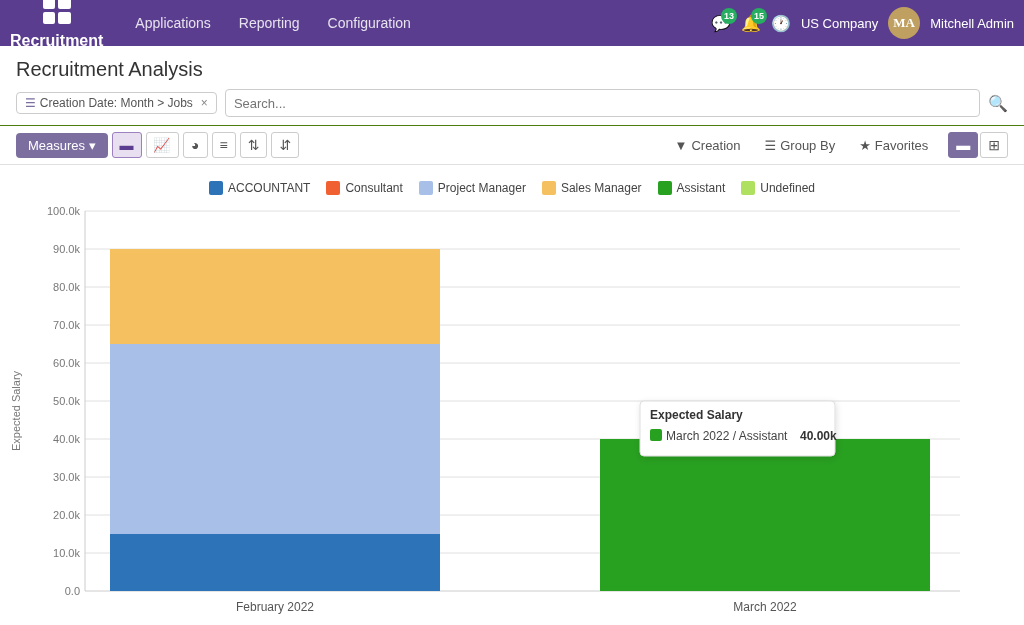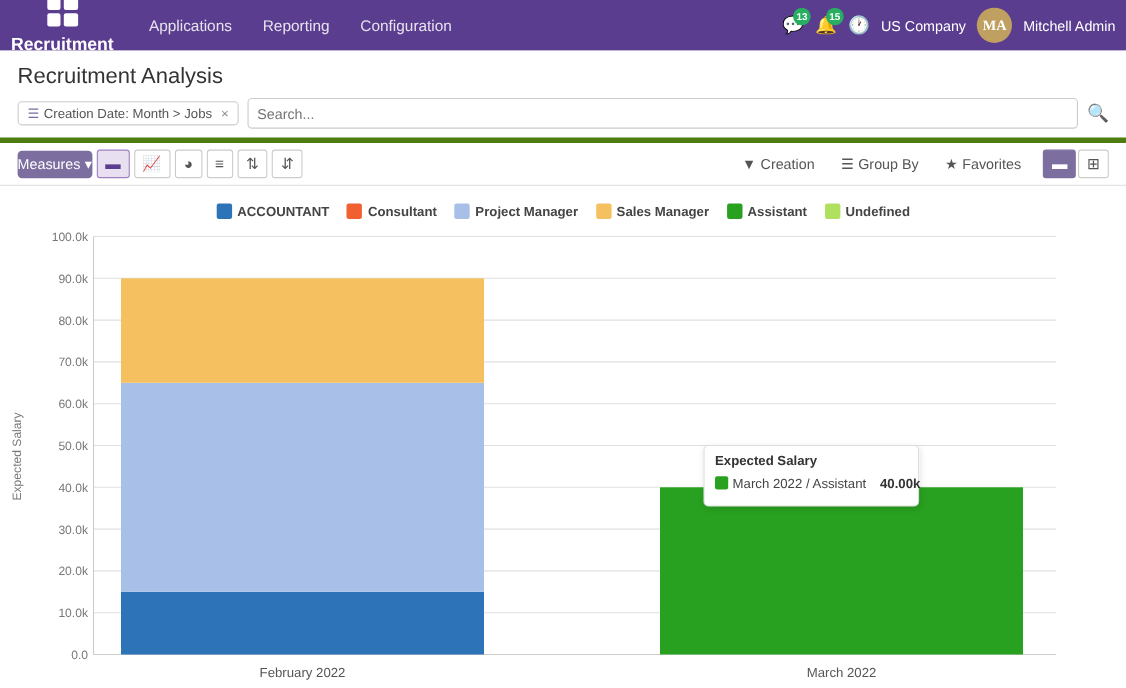--- a/index.html
+++ b/index.html
@@ -85,21 +85,21 @@
     }
     .topnav-username { color: white; font-size: 13px; }
 
     
     .page-container {
       background: white;
       min-height: calc(100vh - 46px);
     }
     .page-header {
       padding: 12px 16px 8px 16px;
-      border-bottom: 5px solid #4d7c0f;
+      border-bottom: 1px solid #4d7c0f;
     }
     .page-title {
       font-size: 20px;
       font-weight: 500;
       color: #333;
       margin-bottom: 8px;
     }
     .page-toolbar {
       display: flex;
       align-items: center;
@@ -136,21 +136,21 @@
       align-items: center;
       padding: 6px 16px;
       border-bottom: 1px solid #e0e0e0;
       gap: 4px;
     }
     .measures-btn {
       background: #7c6fa0;
       color: white;
       border: none;
       border-radius: 4px;
-      padding: 5px 0;
+      padding: 5px 12px;
       font-size: 13px;
       cursor: pointer;
       display: flex; align-items: center; gap: 4px;
     }
     .view-btn {
       background: none;
       border: 1px solid #ccc;
       border-radius: 3px;
       padding: 4px 7px;
       cursor: pointer;
@@ -198,21 +198,21 @@
     }
     .legend {
       display: flex;
       align-items: center;
       justify-content: center;
       gap: 16px;
       padding: 6px 10px;
       flex-wrap: wrap;
     }
     .legend-item {
-      display: flex; align-items: center; gap: 5px; font-size: 12px; color: #444; font-weight: bold;
+      display: flex; align-items: center; gap: 5px; font-size: 12px; color: #444;
     }
     .legend-color {
       width: 14px; height: 14px; border-radius: 2px;
     }
     .y-axis-label {
       writing-mode: vertical-rl;
       transform: rotate(180deg);
       font-size: 11px;
       color: #777;
       text-align: center;

